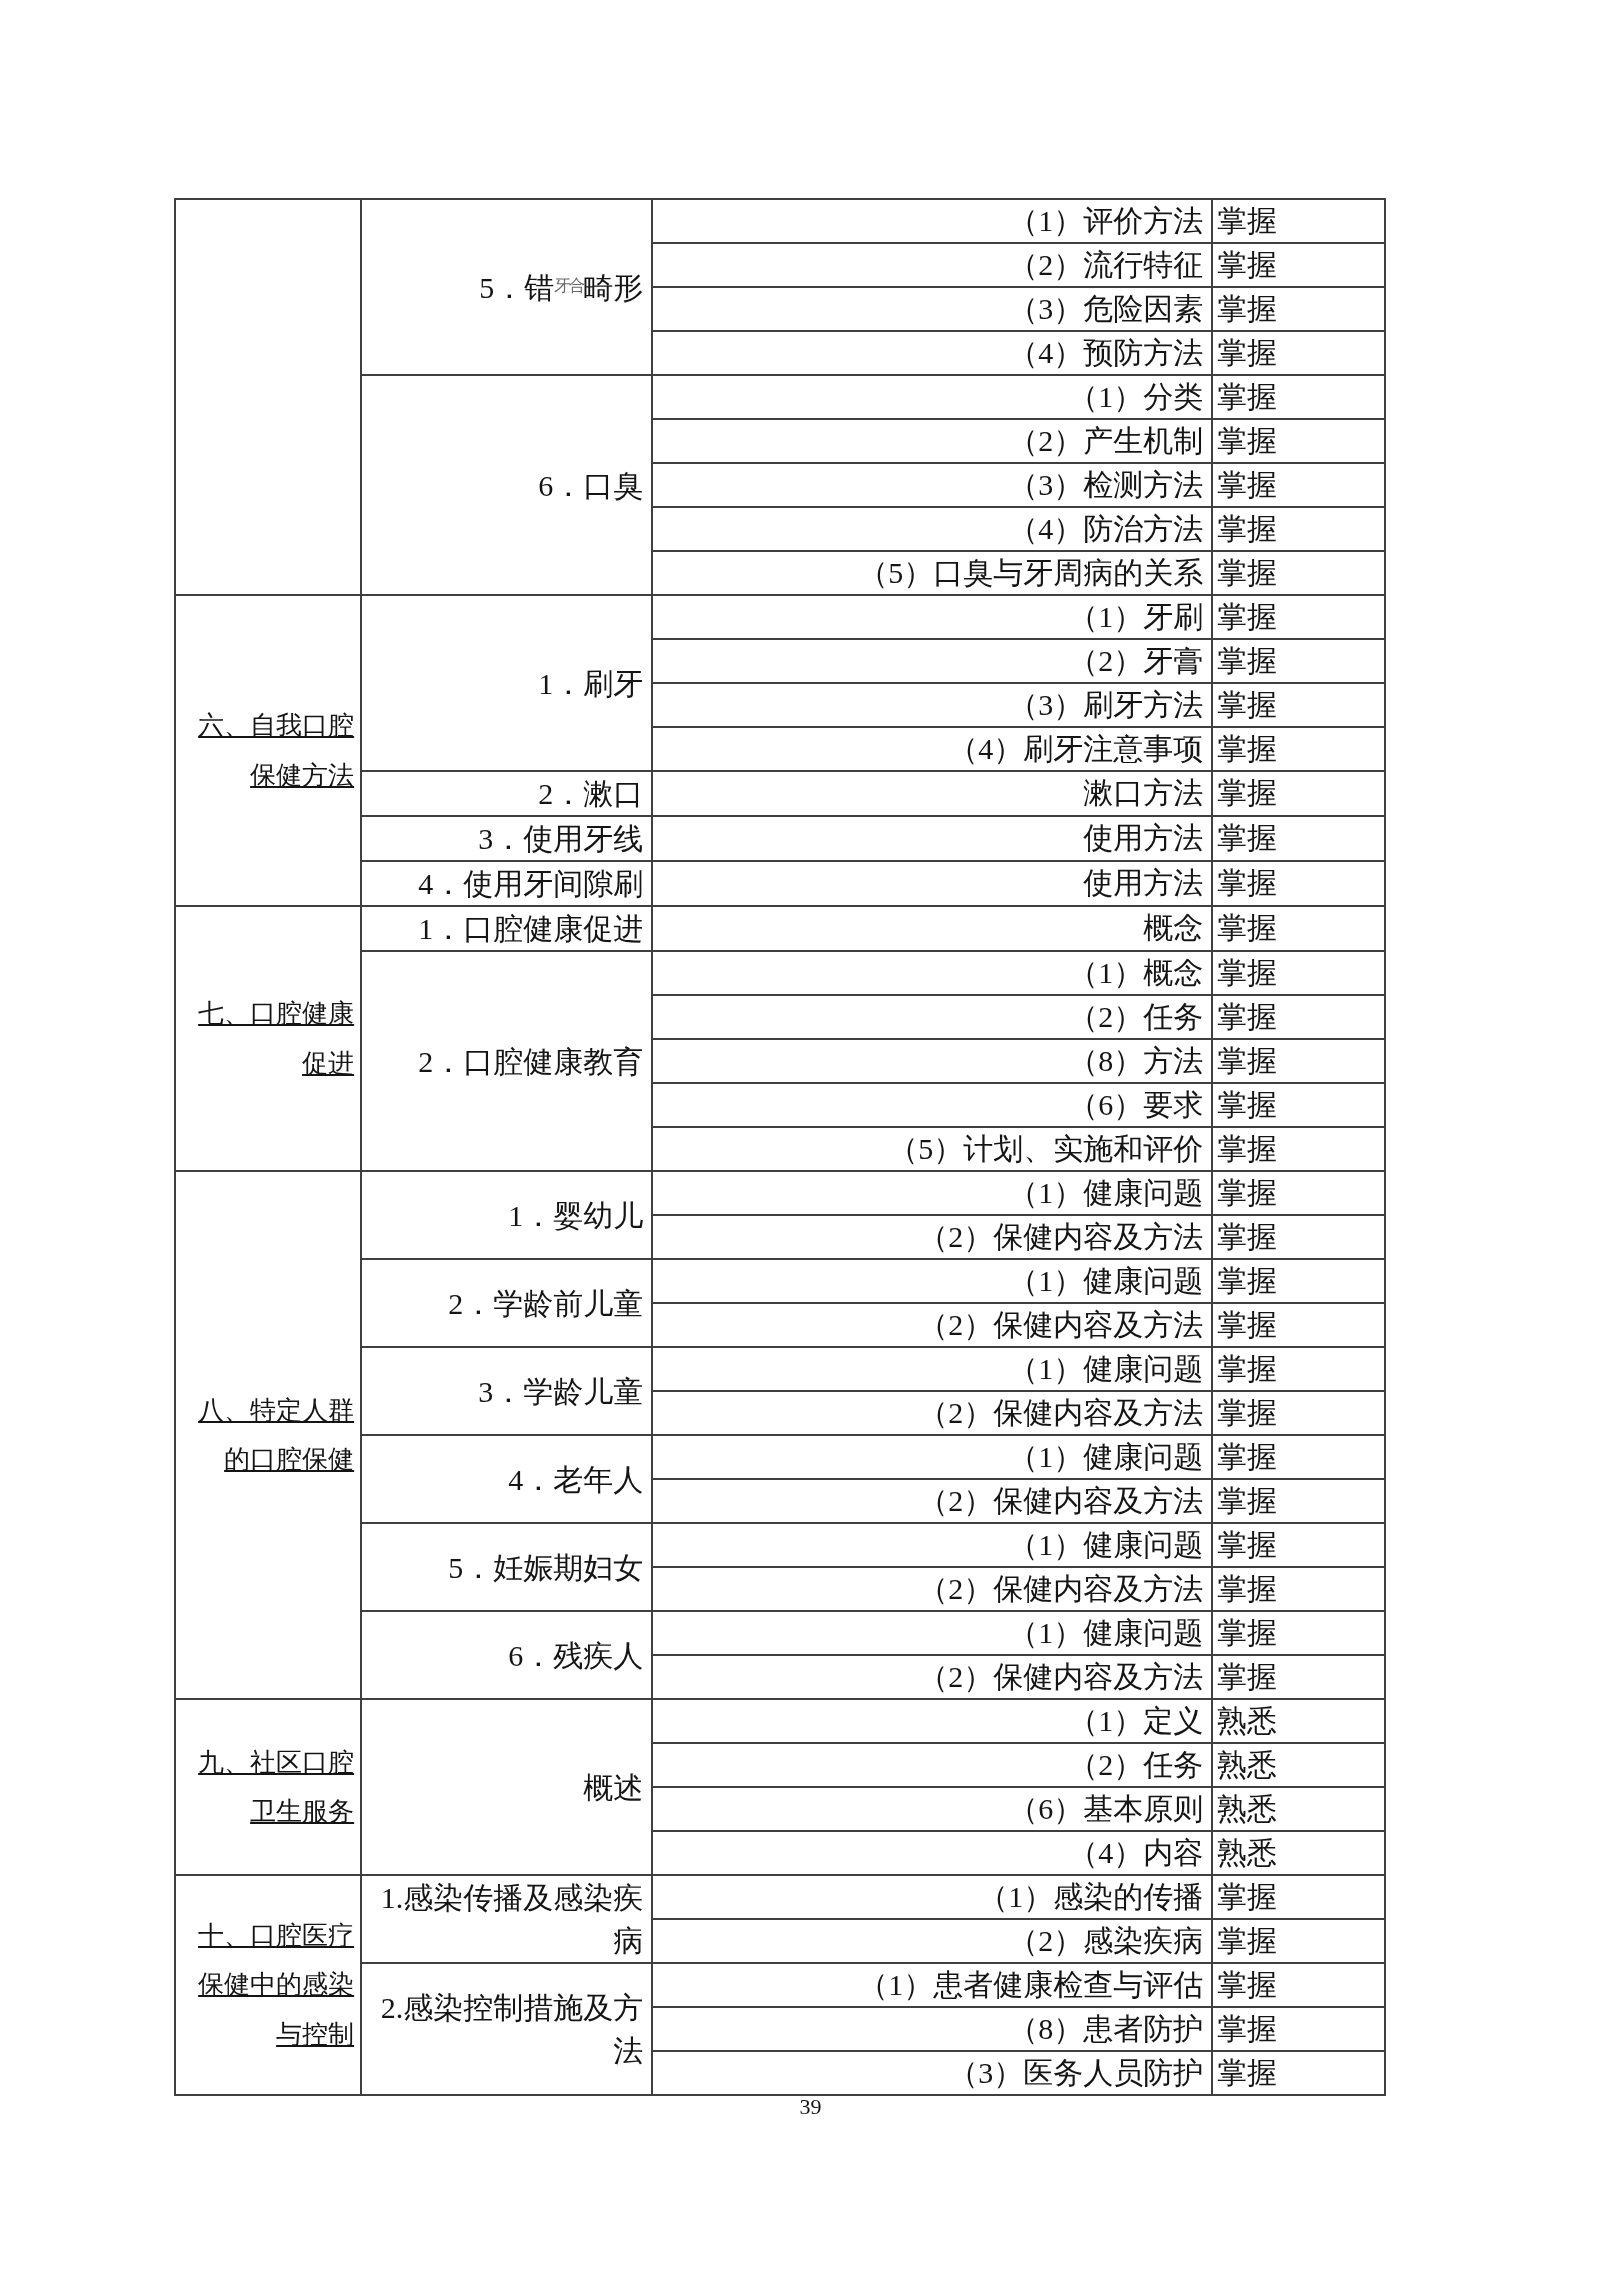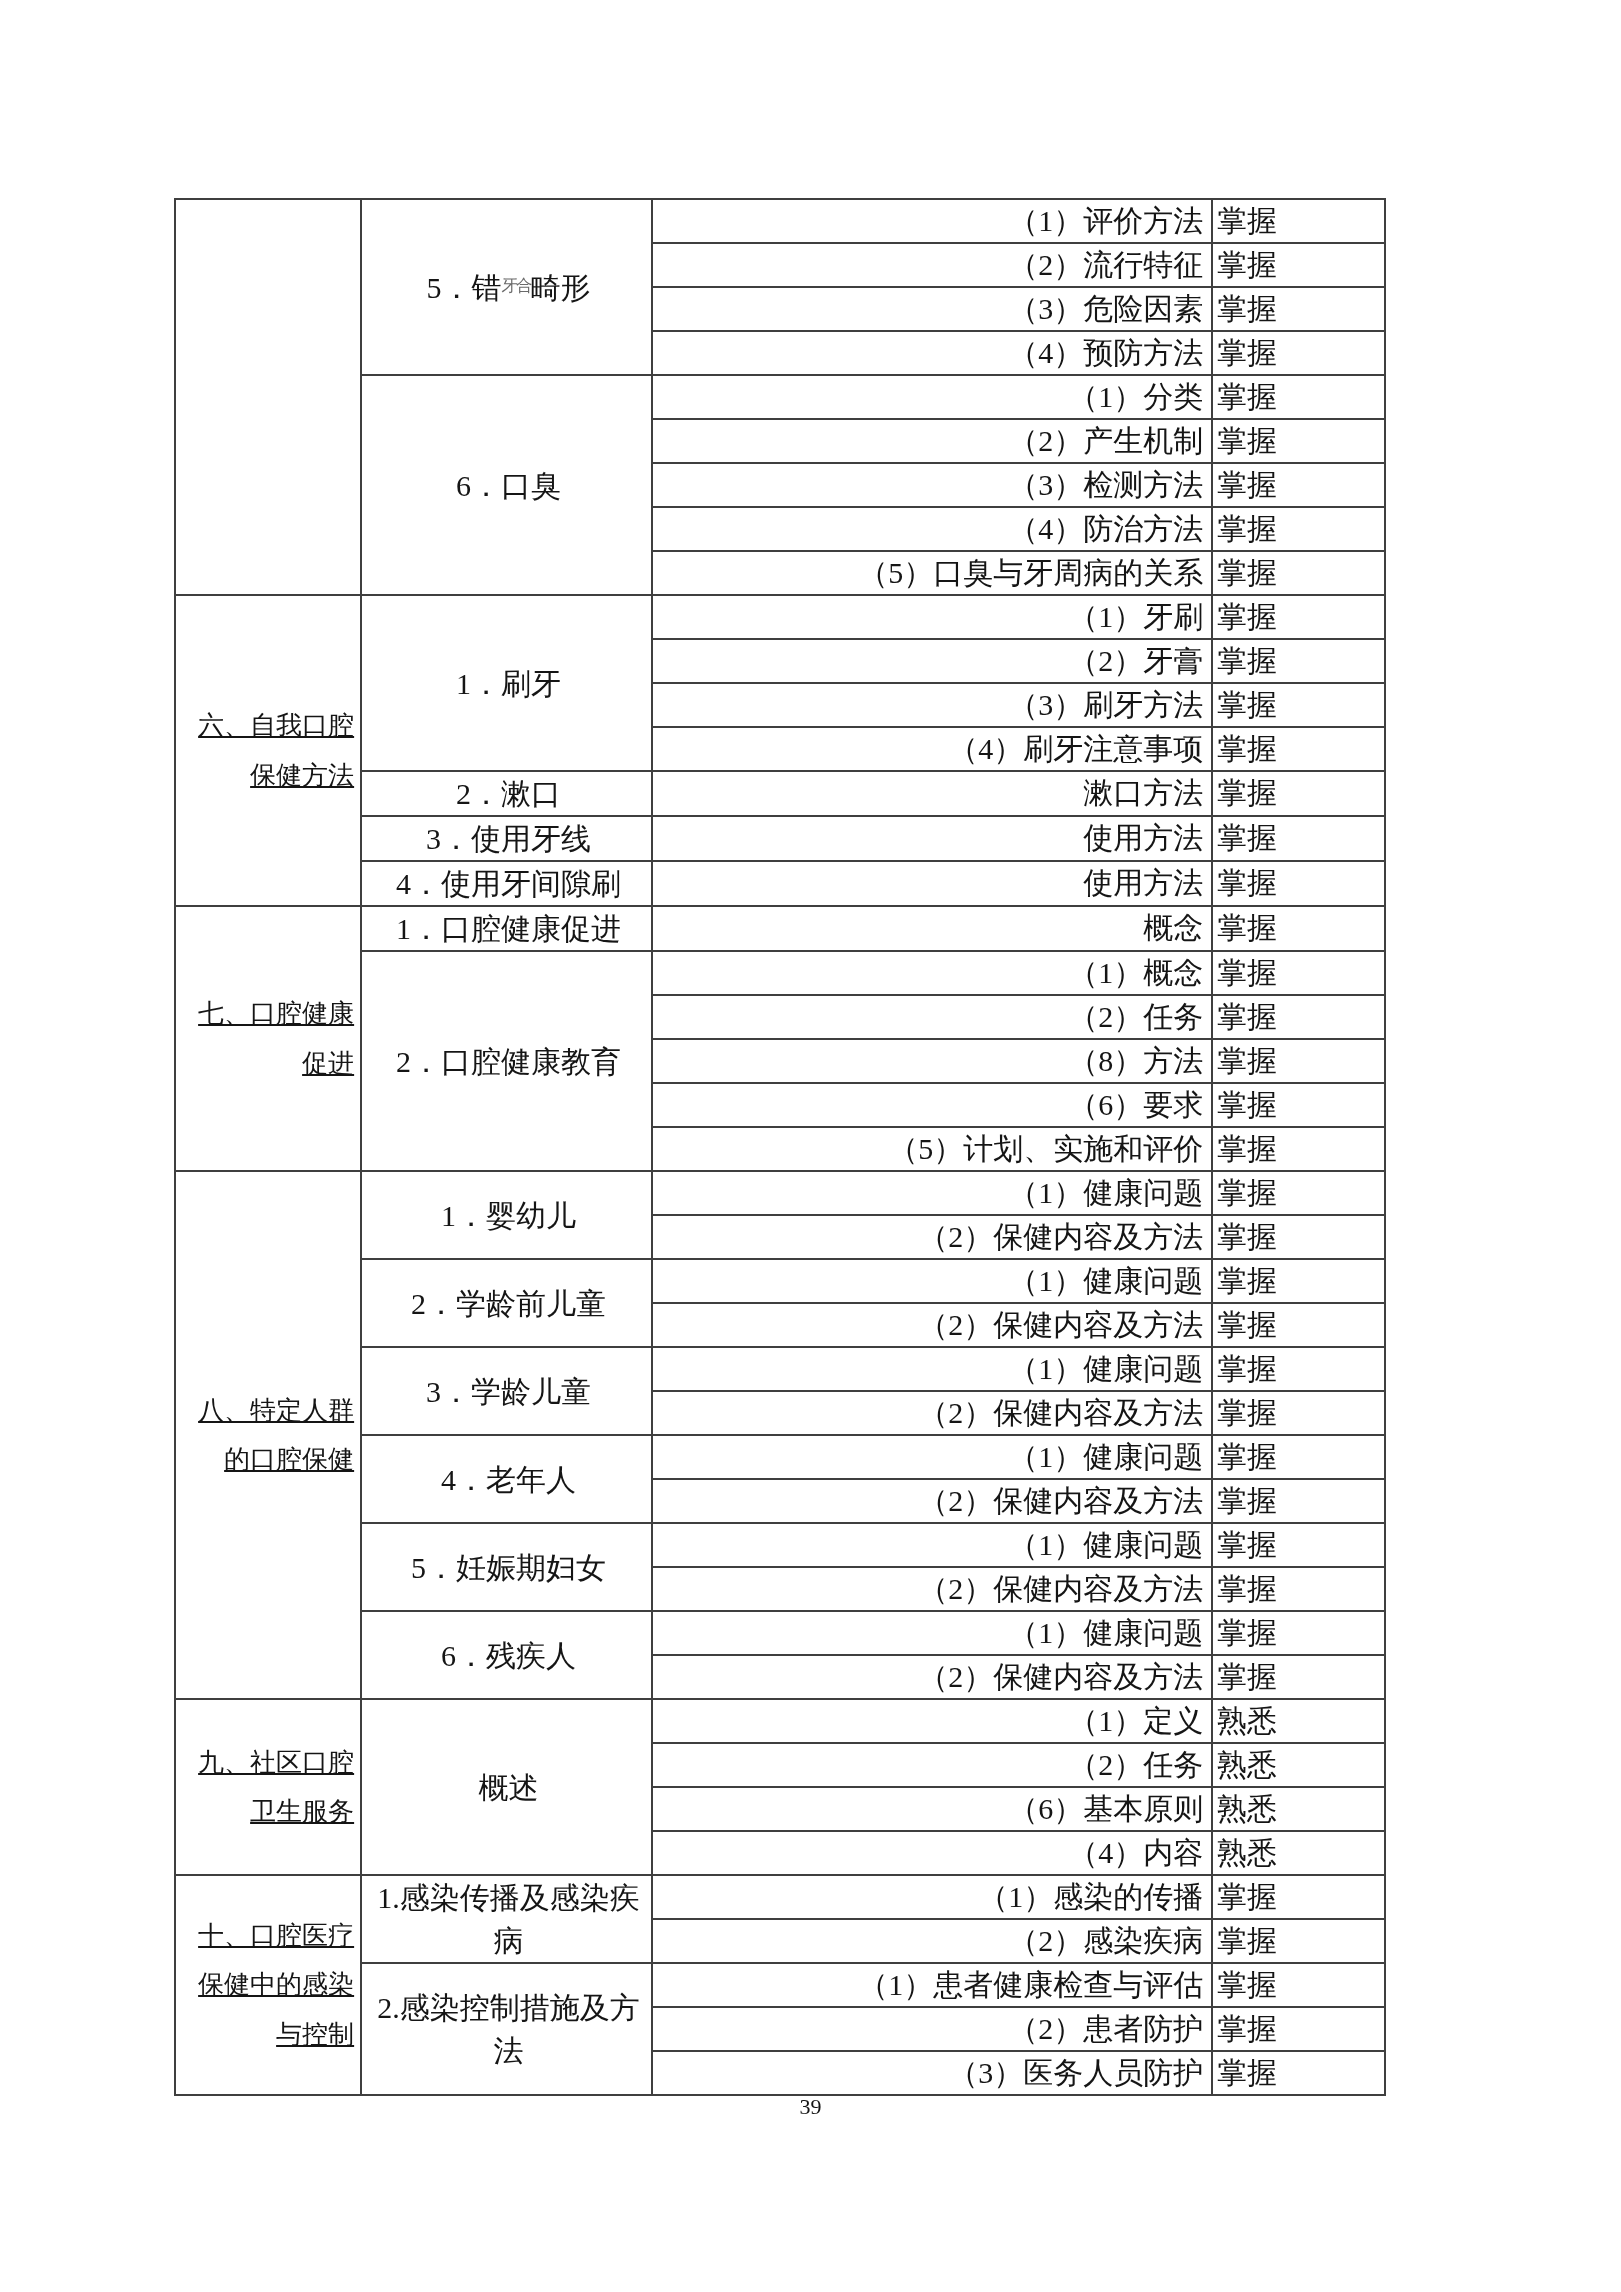--- a/index.html
+++ b/index.html
@@ -27,21 +27,21 @@
   td.col1{
     padding:0 5.9px 0 13.7px;
     font-size:26px;
     line-height:1.9;
     text-align:right;
     text-decoration:underline;
   }
   td.col2{
     padding:0 7.8px 0 11.8px;
     line-height:43px;
-    text-align:center;
+    text-align:right;
   }
   td.col3{
     padding:0 7.8px 0 9.8px;
     text-align:right;
     white-space:nowrap;
   }
   td.col4{
     padding:0 3.9px;
     text-align:left;
   }
@@ -253,21 +253,21 @@
         <tr>
           <td class="col3">（2）感染疾病</td>
           <td class="col4">掌握</td>
         </tr>
         <tr>
           <td class="col2" rowspan="3">2.感染控制措施及方法</td>
           <td class="col3">（1）患者健康检查与评估</td>
           <td class="col4">掌握</td>
         </tr>
         <tr>
-          <td class="col3">（2）患者防护</td>
+          <td class="col3">（8）患者防护</td>
           <td class="col4">掌握</td>
         </tr>
         <tr>
           <td class="col3">（3）医务人员防护</td>
           <td class="col4">掌握</td>
         </tr>
       </tbody>
   </table>
   <div class="footer">39</div>
 </div>

